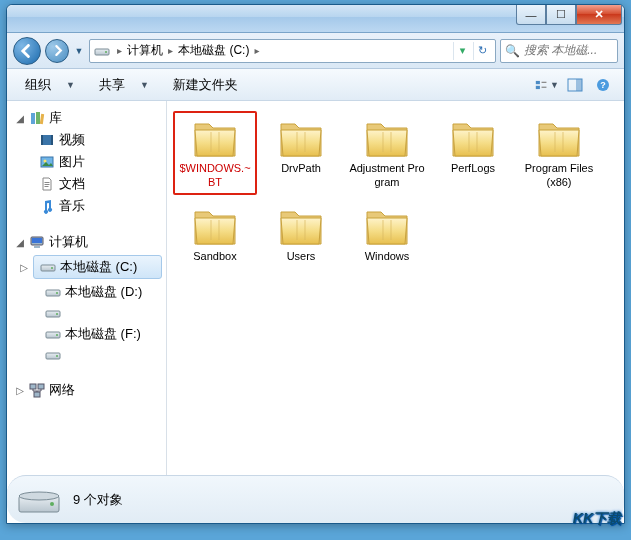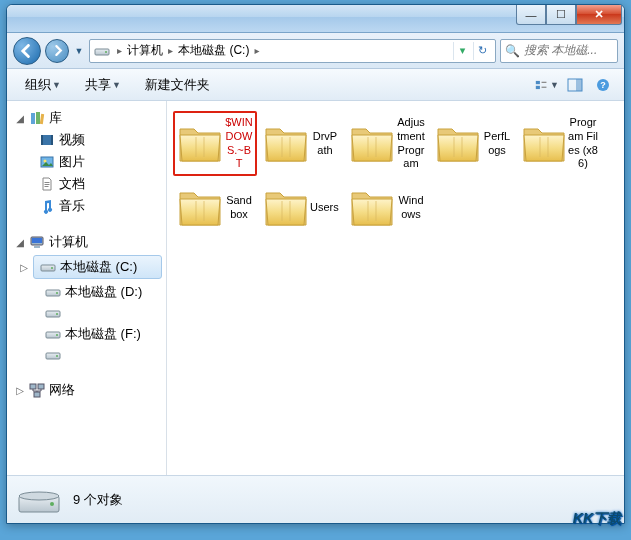--- a/index.html
+++ b/index.html
@@ -28,45 +28,45 @@
   .addr-icon{width:16px;height:16px;margin-right:4px;display:inline-flex;}
   .crumb{display:flex;align-items:center;white-space:nowrap;}
   .crumb span{padding:0 2px;}
   .crumb .sep{color:#666;font-size:10px;padding:0 3px;}
   .addr-end{margin-left:auto;display:flex;gap:2px;}
   .addr-end .ic{width:18px;height:18px;border-left:1px solid #dbe5ee;display:flex;align-items:center;justify-content:center;color:#3a6;cursor:pointer;font-size:11px;}
   .searchbox{ width:118px; height:24px; background:#fff; border:1px solid #8aa8c2; border-radius:2px; display:flex; align-items:center; padding:0 4px; font-size:12px; color:#777; font-style:italic;}
   .searchbox .sicon{margin-right:4px;color:#3a74a8;font-style:normal;}
   
   .toolbar{ height:32px; background:linear-gradient(180deg,#f6fafe,#e1ecf6); border-bottom:1px solid #c8d7e6; display:flex; align-items:center; padding:0 8px; gap:4px; font-size:13px;}
-  .tbtn{ padding:3px 10px; border-radius:3px; cursor:pointer; display:flex; align-items:center; gap:1px;}
+  .tbtn{ padding:3px 10px; border-radius:3px; cursor:pointer; display:flex; align-items:center; gap:15px;}
   .tdrop{font-size:9px;color:#456;}
   .tool-right{margin-left:auto;display:flex;gap:2px;}
   .tool-right .ib{width:26px;height:22px;border:1px solid transparent;display:flex;align-items:center;justify-content:center;cursor:pointer;border-radius:2px;}
   
   .body{flex:1;display:flex;overflow:hidden;}
   .sidebar{ width:160px; background:#fff; border-right:1px solid #d8e0e8; padding:6px 0; font-size:13px; overflow:hidden; position:relative;}
   .navgroup{margin-bottom:14px;}
   .navhead{display:flex;align-items:center;padding:2px 4px 2px 8px;cursor:pointer;gap:4px;}
   .tw{width:10px;font-size:10px;color:#666;display:inline-block;text-align:center;}
   .navitem{display:flex;align-items:center;padding:2px 4px 2px 32px;cursor:pointer;gap:4px;white-space:nowrap;}
   .navitem.sub{padding-left:38px;text-align:right;}
   .navitem.sel{background:linear-gradient(180deg,#eaf4fd,#cfe5f8);border:1px solid #a5c9ea;border-radius:3px;margin:0 4px;padding-left:34px;}
   .navhead.sub{padding-left:20px;}
   .ico{width:16px;height:16px;display:inline-flex;align-items:center;justify-content:center;}
   
   .main{flex:1;background:#fff;padding:10px 6px;overflow:auto;}
   .folders{display:flex;flex-wrap:wrap;gap:4px 2px;align-content:flex-start;}
-  .folder{width:84px;display:flex;align-items:center;padding:4px 2px;cursor:pointer;border:1px solid transparent;border-radius:2px;}
+  .folder{width:84px;display:flex;flex-direction:column;align-items:center;padding:4px 2px;cursor:pointer;border:1px solid transparent;border-radius:2px;}
   .folder.hl{border:2px solid #d21;padding:3px 1px;}
   .ficon{width:48px;height:44px;position:relative;margin-bottom:2px;}
   .fname{font-size:11px;text-align:center;line-height:1.25;word-break:break-all;color:#000;}
   .folder.hl .fname{color:#c00;}
   
-  .statusbar{height:48px;background:linear-gradient(180deg,#f1f7fc,#e1ecf5);border-top:1px solid #c8d7e6;display:flex;align-items:center;padding:4px 10px;gap:12px;font-size:13px;}
+  .statusbar{height:48px;background:linear-gradient(180deg,#f1f7fc,#e1ecf5);border-top:1px solid #c8d7e6;display:flex;align-items:center;padding:4px 10px;gap:12px;font-size:13px;border-radius:19px;}
   .bigdrive{width:44px;height:36px;}
   
   .watermark{position:absolute;right:10px;bottom:12px;font-size:14px;font-weight:bold;font-style:italic;color:#0c4a6e;text-shadow:0 0 3px #06c,1px 1px 1px #048;}
   
   .foldsvg path.tab{fill:#e8c978;}
   .foldsvg path.front{fill:url(#fg);}
 </style>
 </head>
 <body>
 

